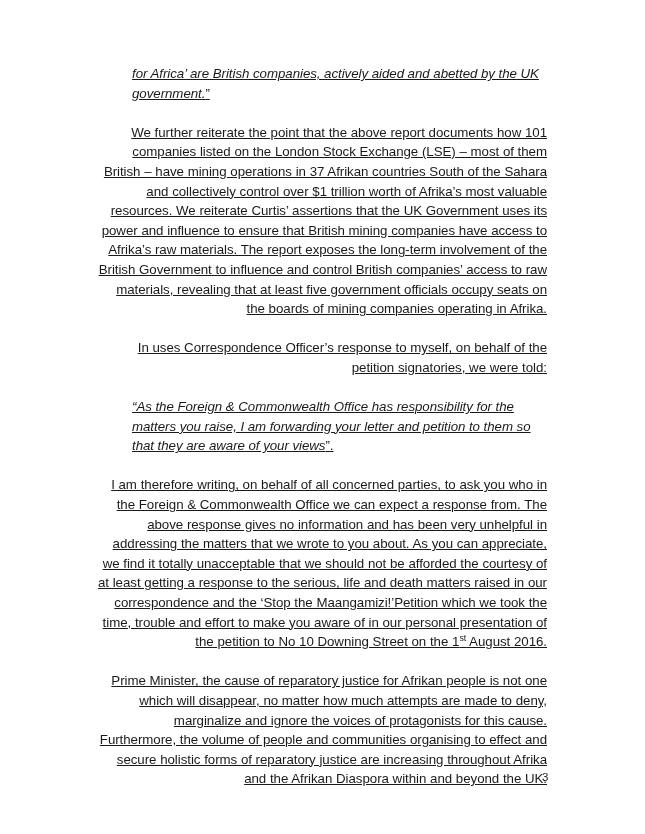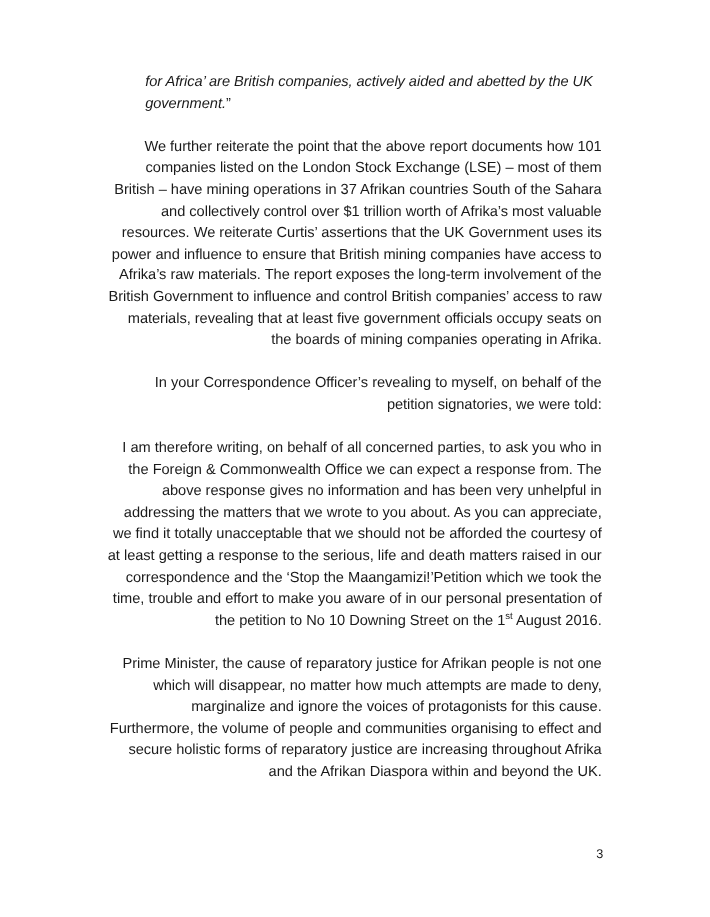--- a/index.html
+++ b/index.html
@@ -20,20 +20,21 @@
     background: #ffffff;
     overflow: hidden;
     box-sizing: border-box;
   }
 
   .content {
     position: absolute;
     left: 97px;
     top: 64px;
     width: 450px;
+    text-decoration: underline;
   }
 
   .para {
     font-size: 13.3px;
     line-height: 19.6px;
     text-align: right;
     margin: 0 0 19.6px 0;
     letter-spacing: -0.05px;
     word-spacing: 0.1px;
   }
@@ -73,22 +74,23 @@
 <body>
 
 <div class="page">
 
   <div class="content">
 
     <blockquote class="blockquote"><span>for Africa’ are British companies, actively aided and abetted by the UK government.</span><span class="upright">”</span></blockquote>
 
     <p class="para">We further reiterate the point that the above report documents how 101 companies listed on the London Stock Exchange (LSE) – most of them British – have mining operations in 37 Afrikan countries South of the Sahara and collectively control over $1 trillion worth of Afrika’s most valuable resources. We reiterate Curtis’ assertions that the UK Government uses its power and influence to ensure that British mining companies have access to Afrika’s raw materials. The report exposes the long-term involvement of the British Government to influence and control British companies’ access to raw materials, revealing that at least five government officials occupy seats on the boards of mining companies operating in Afrika.</p>
 
-    <p class="para">In your Correspondence Officer’s revealing to myself, on behalf of the petition signatories, we were told:</p>
+    <p class="para">In uses Correspondence Officer’s response to myself, on behalf of the petition signatories, we were told:</p>
 
+    <blockquote class="blockquote"><span>“As the Foreign &amp; Commonwealth Office has responsibility for the matters you raise, I am forwarding your letter and petition to them so that they are aware of your views</span><span class="upright">”.</span></blockquote>
 
     <p class="para"><span>I am therefore writing, on behalf of all concerned parties, to ask you who in the Foreign &amp; Commonwealth Office we can expect a response from. The above response gives no information and has been very unhelpful in addressing the matters that we wrote to you about. As you can appreciate, we find it totally unacceptable that we should not be afforded the courtesy of at least getting a response to the serious, life and death matters raised in our correspondence and the ‘Stop the Maangamizi!’Petition which we took the time, trouble and effort to make you aware of in our personal presentation of the petition to No 10 Downing Street on the 1</span><sup class="ord">st</sup><span> August 2016.</span></p>
 
     <p class="para">Prime Minister, the cause of reparatory justice for Afrikan people is not one which will disappear, no matter how much attempts are made to deny, marginalize and ignore the voices of protagonists for this cause. Furthermore, the volume of people and communities organising to effect and secure holistic forms of reparatory justice are increasing throughout Afrika and the Afrikan Diaspora within and beyond the UK.</p>
 
   </div>
 
   <div class="page-number">3</div>
 
 </div>

